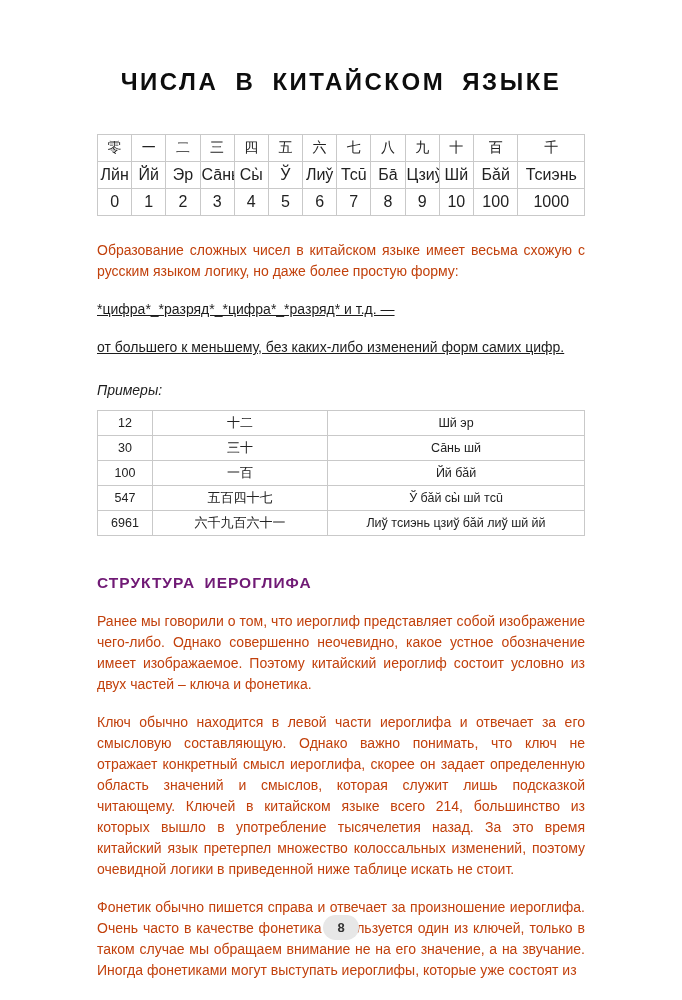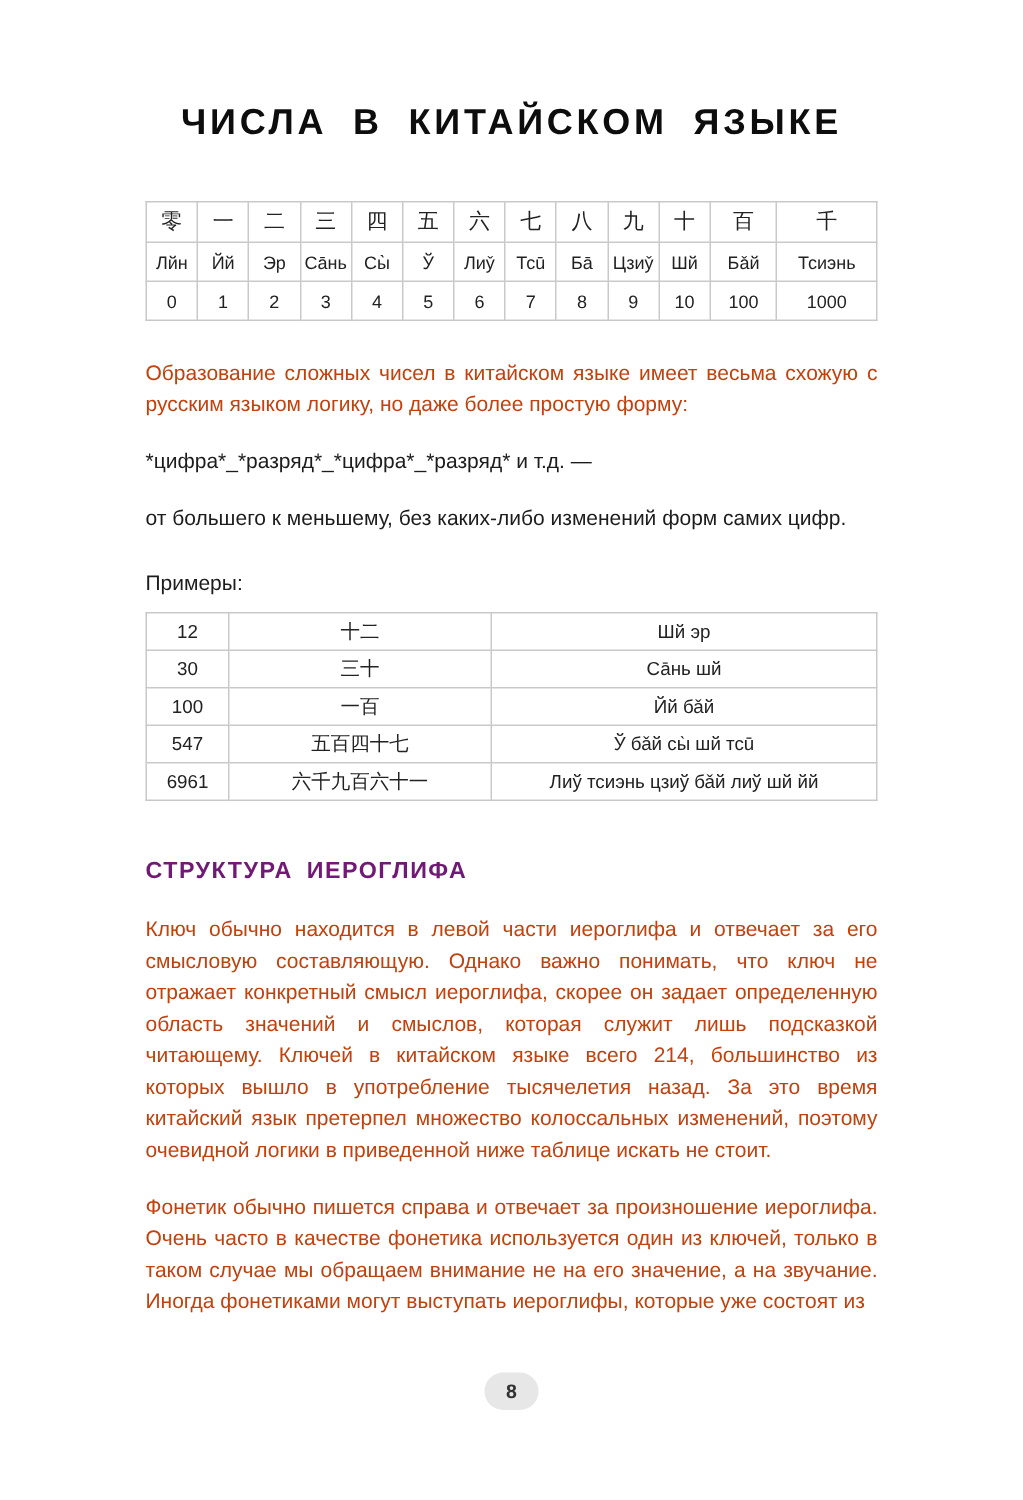--- a/index.html
+++ b/index.html
@@ -32,21 +32,21 @@
     width: 100%;
     border-collapse: collapse;
     table-layout: fixed;
     margin: 0 0 24px 0;
   }
   table.num-table td {
     border: 1px solid #c9c9c9;
     text-align: center;
     vertical-align: middle;
     padding: 4px 1px;
-    font-size: 12px;
+    font-size: 16px;
     color: #222;
     height: 17px;
     overflow: hidden;
   }
   table.num-table tr.hanzi-row td {
     font-family: "Liberation Serif", "DejaVu Serif", serif;
     font-size: 14px;
   }
   .num-table col { width: 6.9%; }
   .num-table col.col-bai { width: 9%; }
@@ -58,25 +58,27 @@
     line-height: 1.5;
     text-align: justify;
     color: #c2410c;
   }
   p.formula-text {
     margin: 0 0 17px 0;
     font-size: 14px;
     line-height: 1.5;
     text-align: left;
     color: #1c1c1c;
+    text-decoration: underline;
   }
   p.examples-label {
     margin: 24px 0 12px 0;
     font-size: 14px;
     color: #1c1c1c;
+    font-style: italic;
   }
   table.ex-table {
     width: 100%;
     border-collapse: collapse;
     table-layout: fixed;
     margin: 0 0 0 0;
     padding-left: 42px;
   }
   table.ex-table td {
     border: 1px solid #c9c9c9;
@@ -227,20 +229,21 @@
       <tr>
         <td>6961</td>
         <td class="hanzi-cell">六千九百六十一</td>
         <td>Лиў тсиэнь цзиў ба̌й лиў шй йй</td>
       </tr>
     </tbody>
   </table>
 
   <h2 class="section-heading">СТРУКТУРА ИЕРОГЛИФА</h2>
 
+  <p class="body-text">Ранее мы говорили о том, что иероглиф представляет собой изображение чего-либо. Однако совершенно неочевидно, какое устное обозначение имеет изображаемое. Поэтому китайский иероглиф состоит условно из двух частей – ключа и фонетика.</p>
   <p class="body-text">Ключ обычно находится в левой части иероглифа и отвечает за его смысловую составляющую. Однако важно понимать, что ключ не отражает конкретный смысл иероглифа, скорее он задает определенную область значений и смыслов, которая служит лишь подсказкой читающему. Ключей в китайском языке всего 214, большинство из которых вышло в употребление тысячелетия назад. За это время китайский язык претерпел множество колоссальных изменений, поэтому очевидной логики в приведенной ниже таблице искать не стоит.</p>
   <p class="body-text">Фонетик обычно пишется справа и отвечает за произношение иероглифа. Очень часто в качестве фонетика используется один из ключей, только в таком случае мы обращаем внимание не на его значение, а на звучание. Иногда фонетиками могут выступать иероглифы, которые уже состоят из</p>
 
   <div class="page-number">
     <span>8</span>
   </div>
 
 </div>
 
 </body></html>

